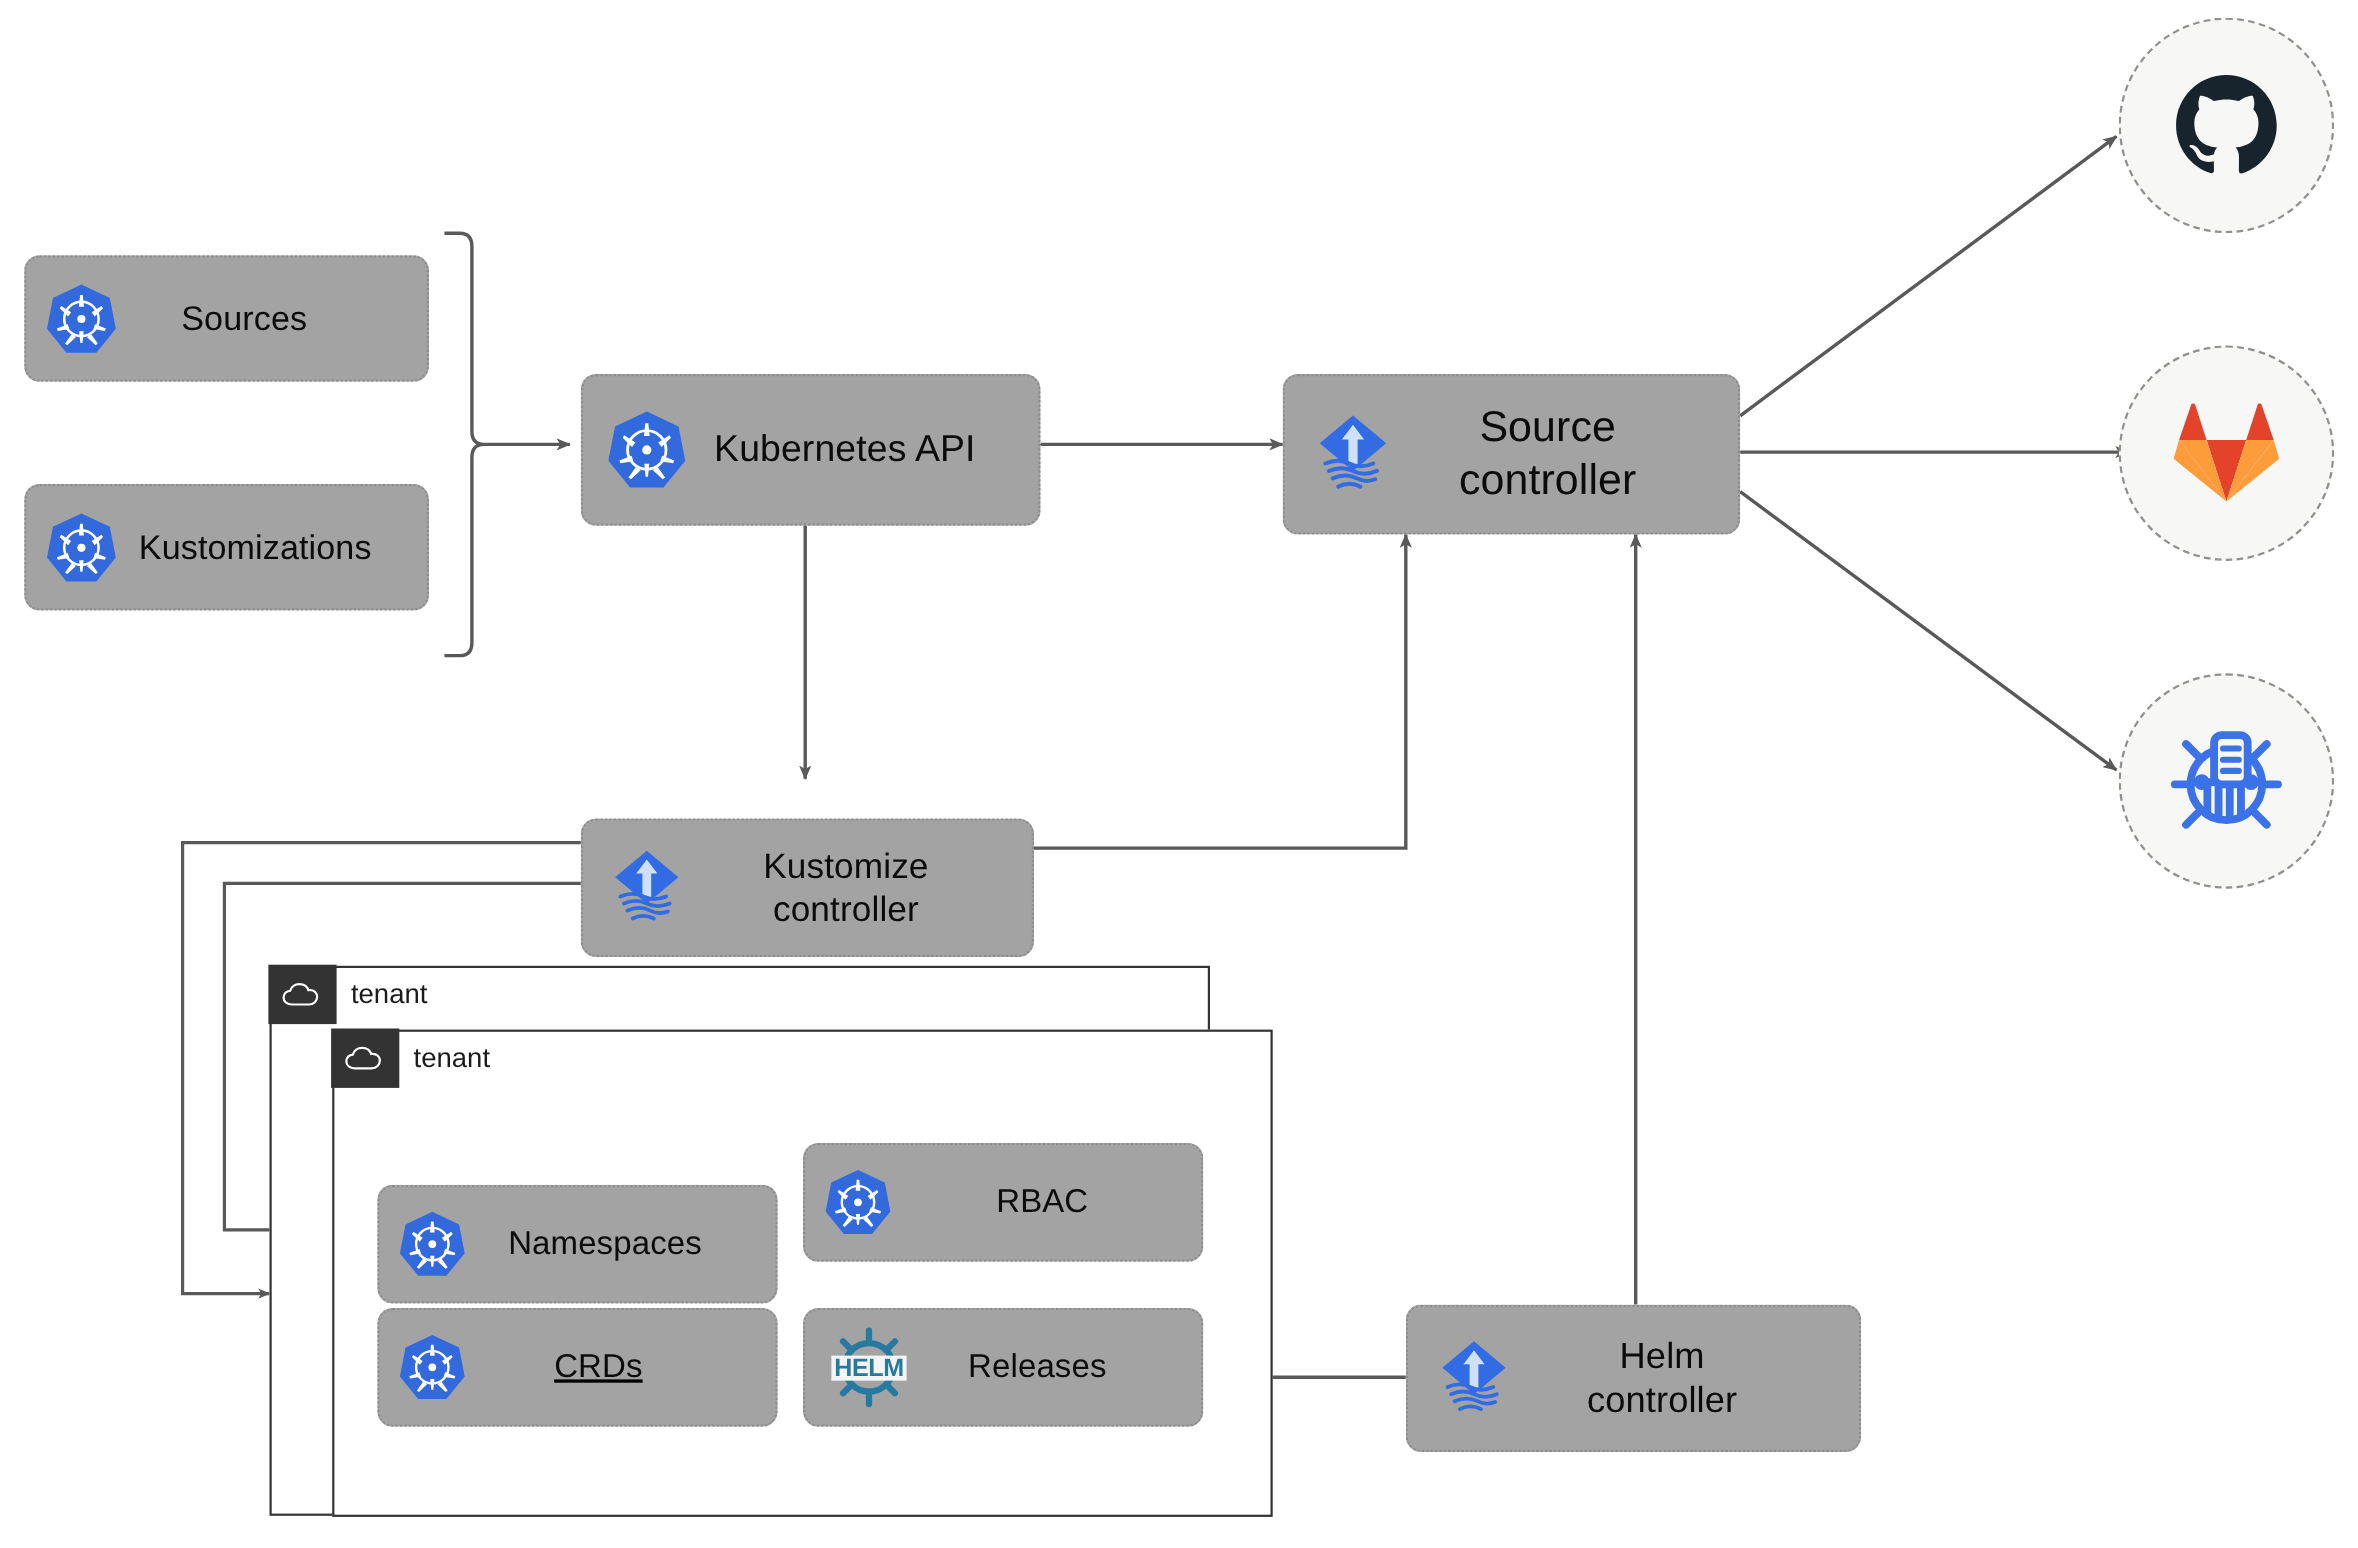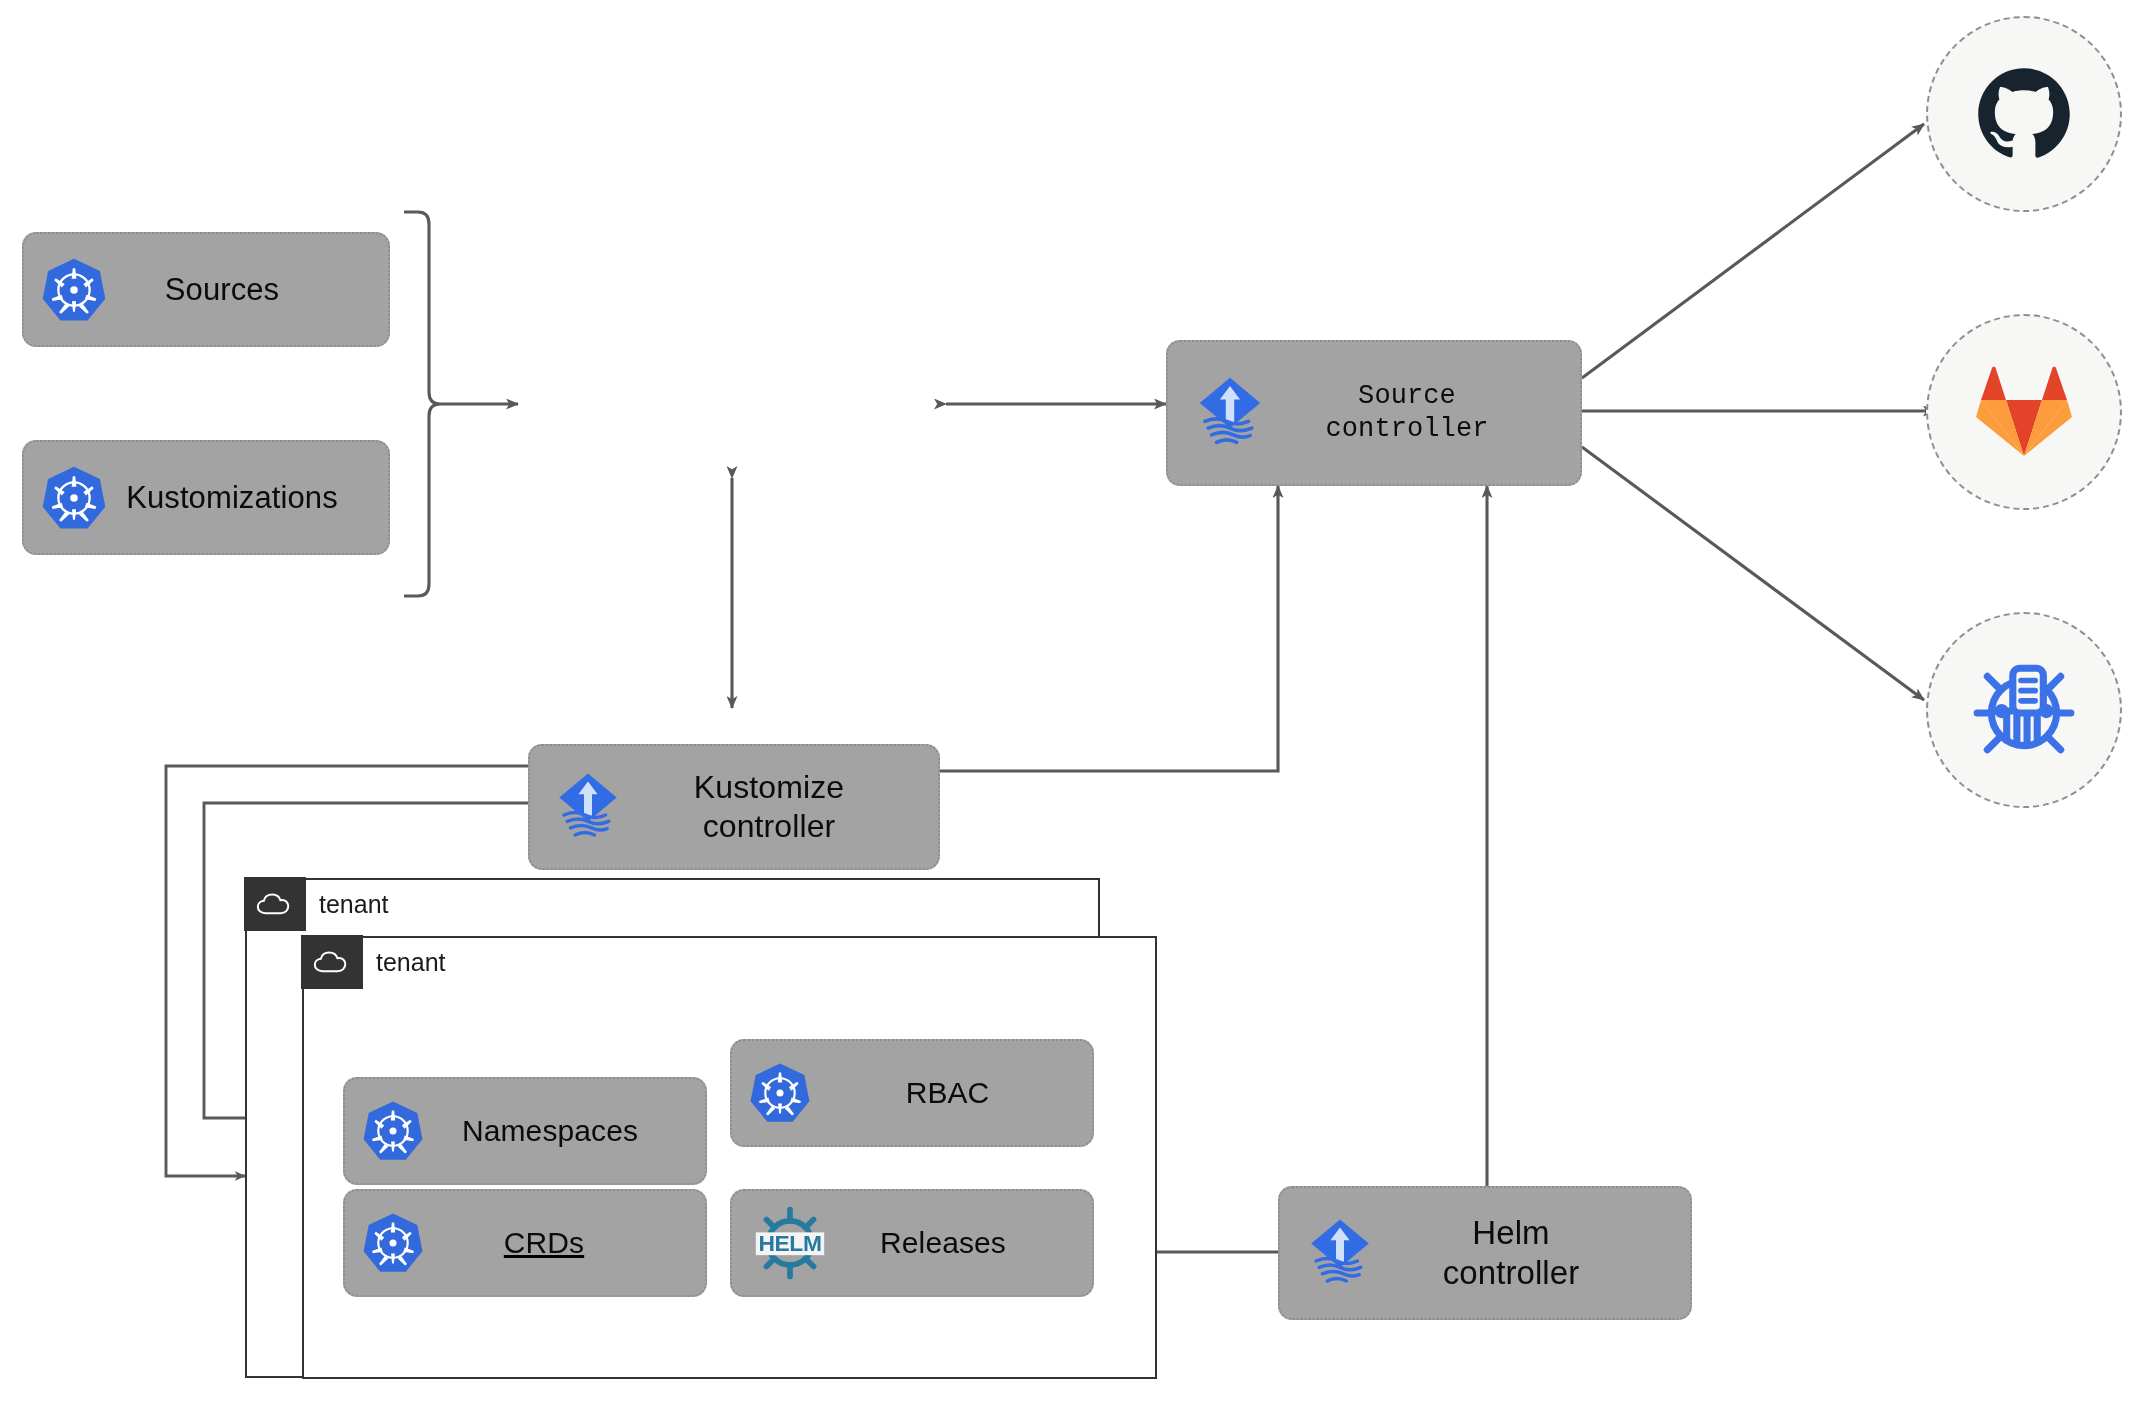--- a/index.html
+++ b/index.html
@@ -155,35 +155,55 @@
           <path d="M81.5 66 l-15.4 -2.5 2.1 -6.5 14.6 5.6 Z"></path>
           <path d="M31 85 l-2.9 -2.1 9.1 -12.7 5.5 4 Z"></path>
           <path d="M69 85 l-11.7 -10.8 5.5 -4 9.1 12.7 Z"></path>
         </g>
         <circle cx="50" cy="50" r="23" stroke="#ffffff" stroke-width="3.4" fill="none"></circle>
       </svg>
     </span>
     <span class="lbl" style="font-size:31px;padding-right:16px;">Kustomizations</span>
   </div>
 
+  <div class="node" style="left:528px;top:340px;width:418px;height:138px;padding:0 20px;">
+    <span class="ico">
+      <svg width="76" height="76" viewBox="0 0 100 100">
+        <path d="M50 4 L88 22 L96 63 L70 95 L30 95 L4 63 L12 22 Z" fill="#3269DD"></path>
+        <g fill="#ffffff">
+          <circle cx="50" cy="50" r="5.5"></circle>
+          <path d="M48.2 18 h3.6 l1.6 15.5 h-6.8 Z"></path>
+          <path d="M47 66.5 h6 L51.4 82 h-2.8 Z"></path>
+          <path d="M21 35.5 l2.1 -2.9 13.2 8.4 -4 5.5 Z"></path>
+          <path d="M79 35.5 l-11.3 11 -4 -5.5 13.2 -8.4 Z"></path>
+          <path d="M18.5 66 l-1.3 -3.4 14.6 -5.6 2.1 6.5 Z"></path>
+          <path d="M81.5 66 l-15.4 -2.5 2.1 -6.5 14.6 5.6 Z"></path>
+          <path d="M31 85 l-2.9 -2.1 9.1 -12.7 5.5 4 Z"></path>
+          <path d="M69 85 l-11.7 -10.8 5.5 -4 9.1 12.7 Z"></path>
+        </g>
+        <circle cx="50" cy="50" r="23" stroke="#ffffff" stroke-width="3.4" fill="none"></circle>
+      </svg>
+    </span>
+    <span class="lbl" style="font-size:34px;padding-right:14px;">Kubernetes API</span>
+  </div>
 
   <div class="node" style="left:1166px;top:340px;width:416px;height:146px;padding:0 20px;">
     <span class="ico">
       <svg width="84" height="84" viewBox="0 0 100 100">
         <path d="M50 8 L86 38 L50 68 L14 38 Z" fill="#326CE5"></path>
         <path d="M50 18 L62 34 L55 34 L55 62 L45 62 L45 34 L38 34 Z" fill="#cfe0fb"></path>
         <g stroke="#326CE5" stroke-width="4.3" fill="none" stroke-linecap="round">
           <path d="M20 60 Q34 54 46 60 Q58 66 72 60"></path>
           <path d="M24 68 Q38 62 50 68 Q62 74 76 68"></path>
           <path d="M28 76 Q42 70 54 76 Q64 81 74 77"></path>
           <path d="M34 85 Q46 79 58 85"></path>
         </g>
       </svg>
     </span>
-    <span class="lbl" style="font-size:27px;padding-right:18px;font-family:Liberation Mono, monospace;">Source
+    <span class="lbl" style="font-size:39px;padding-right:18px;">Source
 controller</span>
   </div>
 
   <div class="node" style="left:528px;top:744px;width:412px;height:126px;padding:0 18px;">
     <span class="ico">
       <svg width="80" height="80" viewBox="0 0 100 100">
         <path d="M50 8 L86 38 L50 68 L14 38 Z" fill="#326CE5"></path>
         <path d="M50 18 L62 34 L55 34 L55 62 L45 62 L45 34 L38 34 Z" fill="#cfe0fb"></path>
         <g stroke="#326CE5" stroke-width="4.3" fill="none" stroke-linecap="round">
           <path d="M20 60 Q34 54 46 60 Q58 66 72 60"></path>

